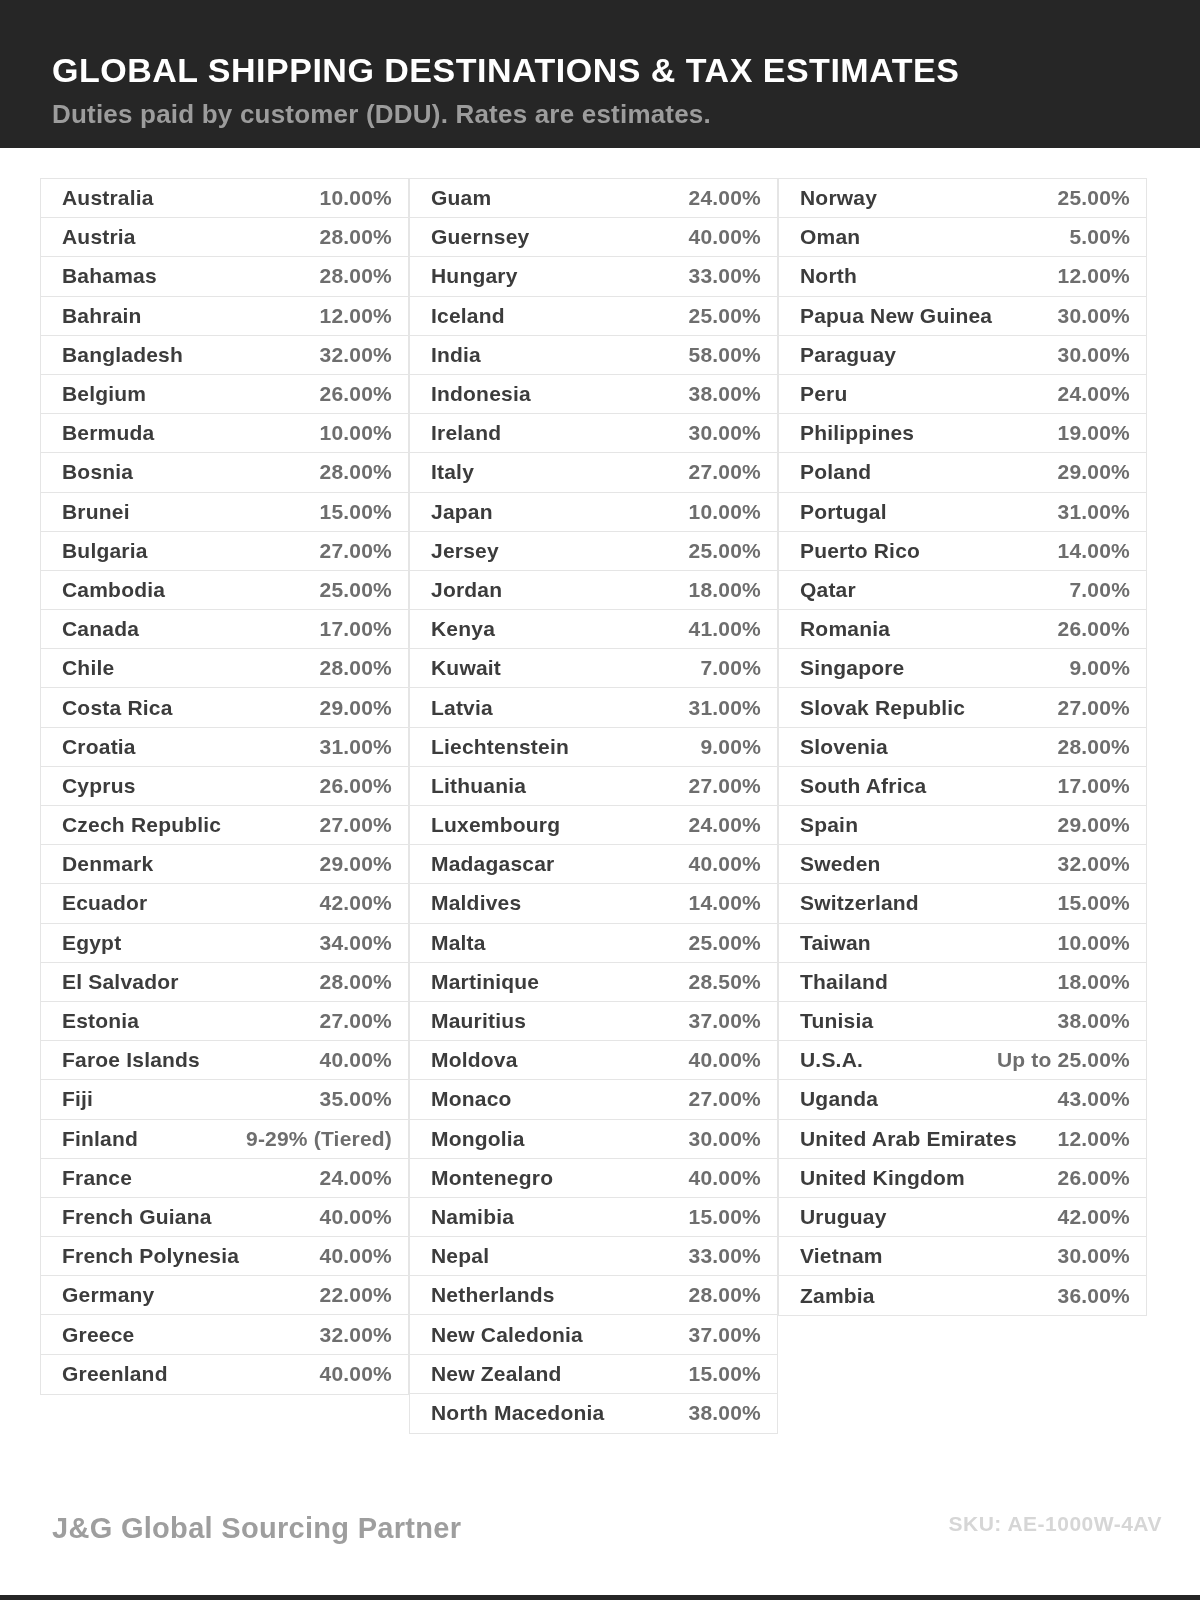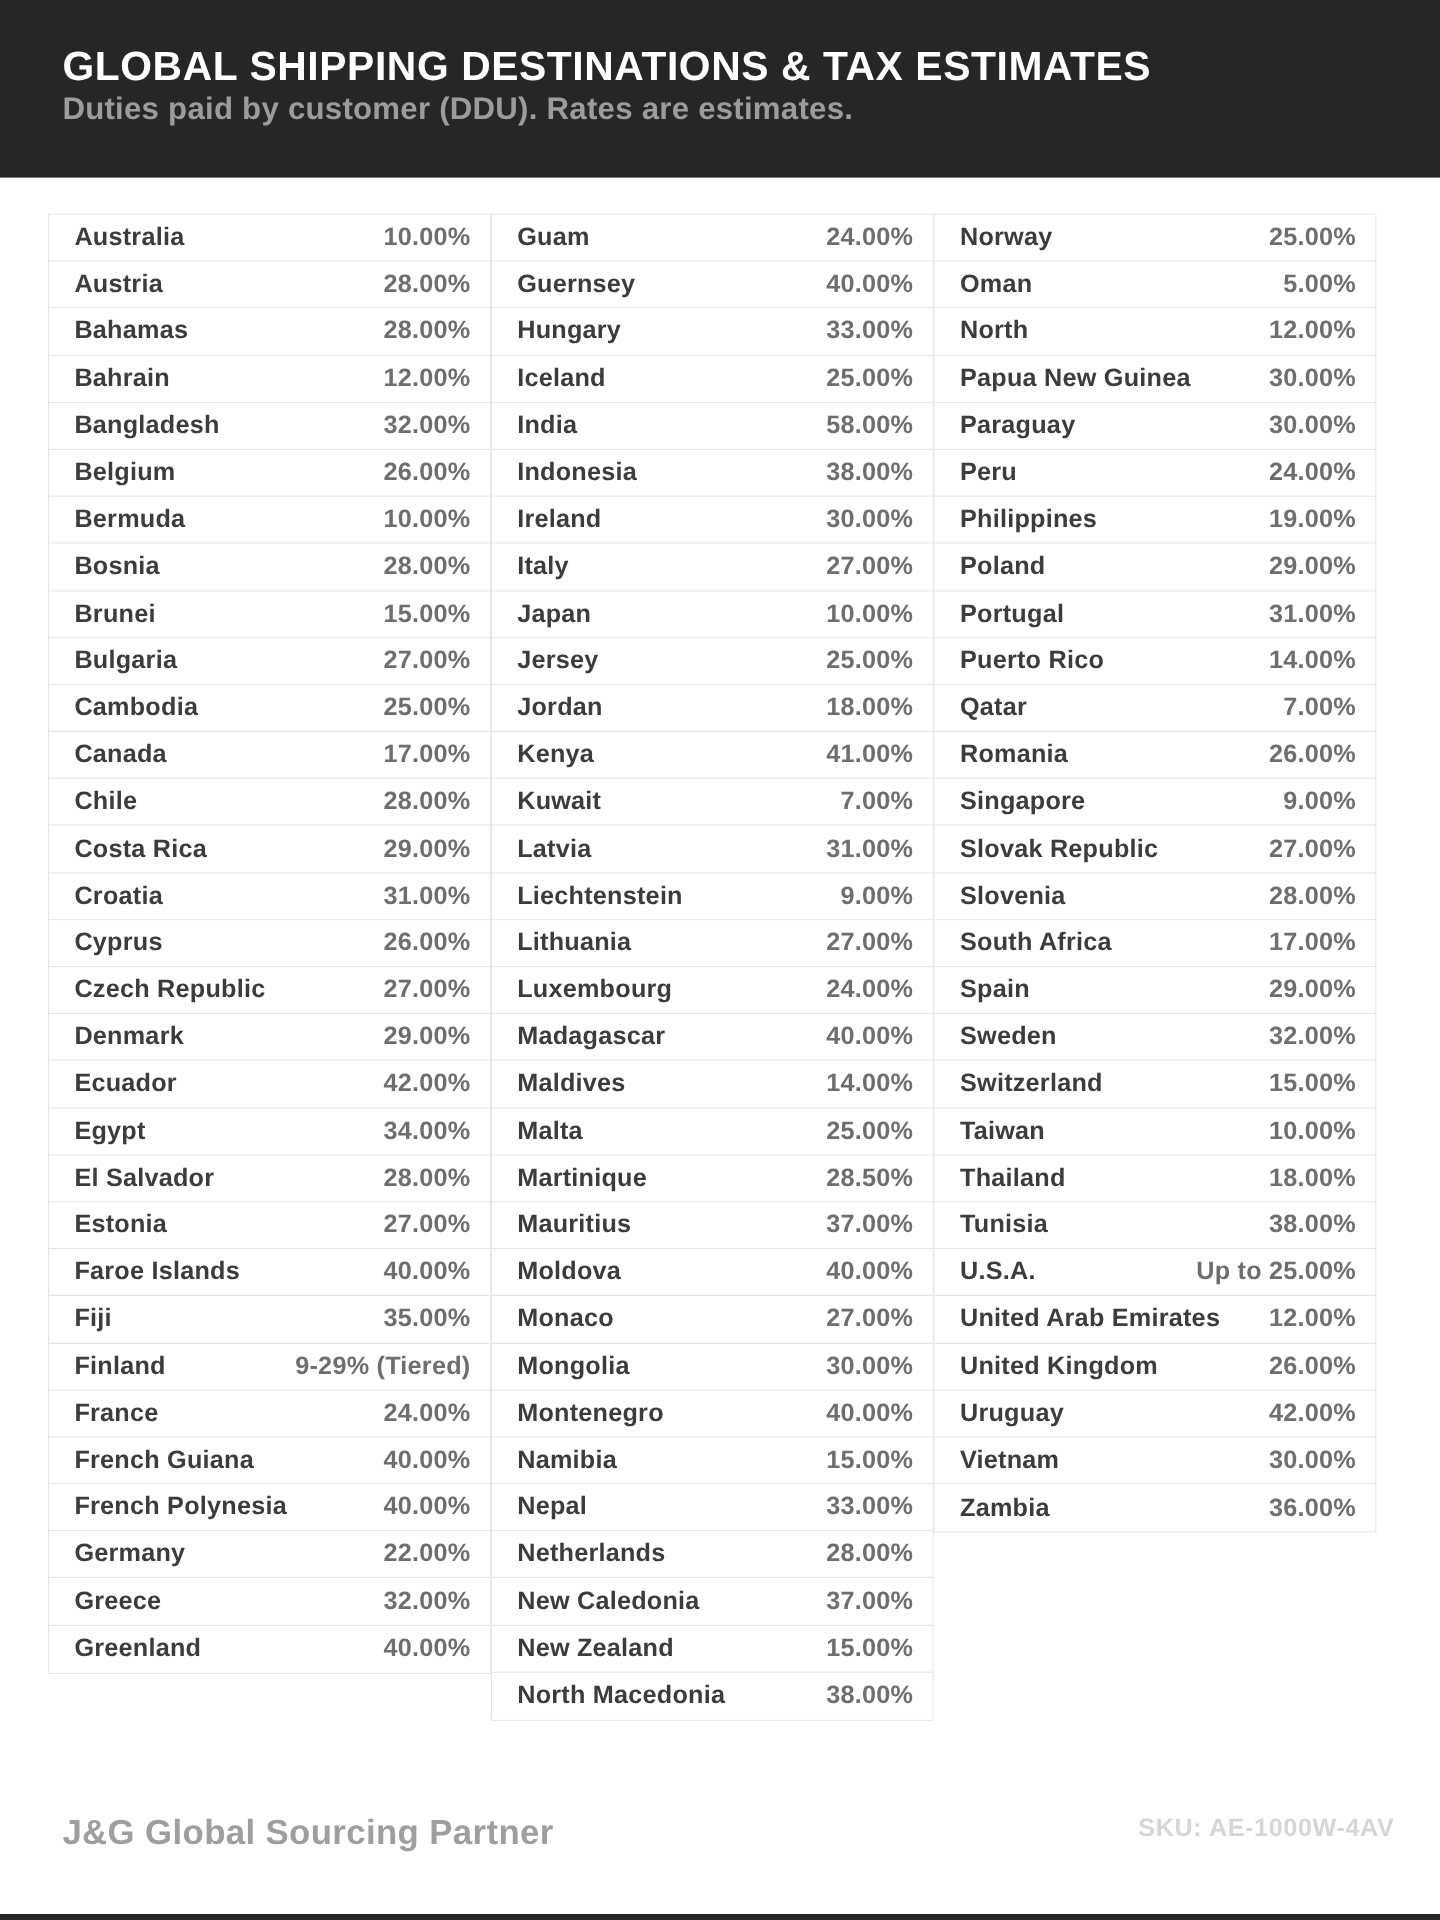--- a/index.html
+++ b/index.html
@@ -12,31 +12,32 @@
     overflow: hidden;
     font-family: "Liberation Sans", sans-serif;
   }
 
   
   .header {
     position: absolute;
     top: 0; left: 0; right: 0;
     height: 148px;
     background: #262626;
-    padding: 38px 50px 0 52px;
+    padding: 52px 50px 0 52px;
   }
   .header h1 {
     color: #ffffff;
     font-size: 34px;
     font-weight: bold;
     letter-spacing: 0.5px;
     line-height: 1.1;
     white-space: nowrap;
   }
   .header p {
+    margin-top: 10px;
     color: #9c9c9c;
     font-size: 26px;
     font-weight: bold;
     letter-spacing: 0.2px;
     white-space: nowrap;
   }
 
   
   .columns {
     position: absolute;
@@ -460,20 +461,24 @@
         </div>
         <div class="row">
           <span class="country">Tunisia</span>
           <span class="rate">38.00%</span>
         </div>
         <div class="row">
           <span class="country">U.S.A.</span>
           <span class="rate">Up to 25.00%</span>
         </div>
         <div class="row">
+          <span class="country">Uganda</span>
+          <span class="rate">43.00%</span>
+        </div>
+        <div class="row">
           <span class="country">United Arab Emirates</span>
           <span class="rate">12.00%</span>
         </div>
         <div class="row">
           <span class="country">United Kingdom</span>
           <span class="rate">26.00%</span>
         </div>
         <div class="row">
           <span class="country">Uruguay</span>
           <span class="rate">42.00%</span>

